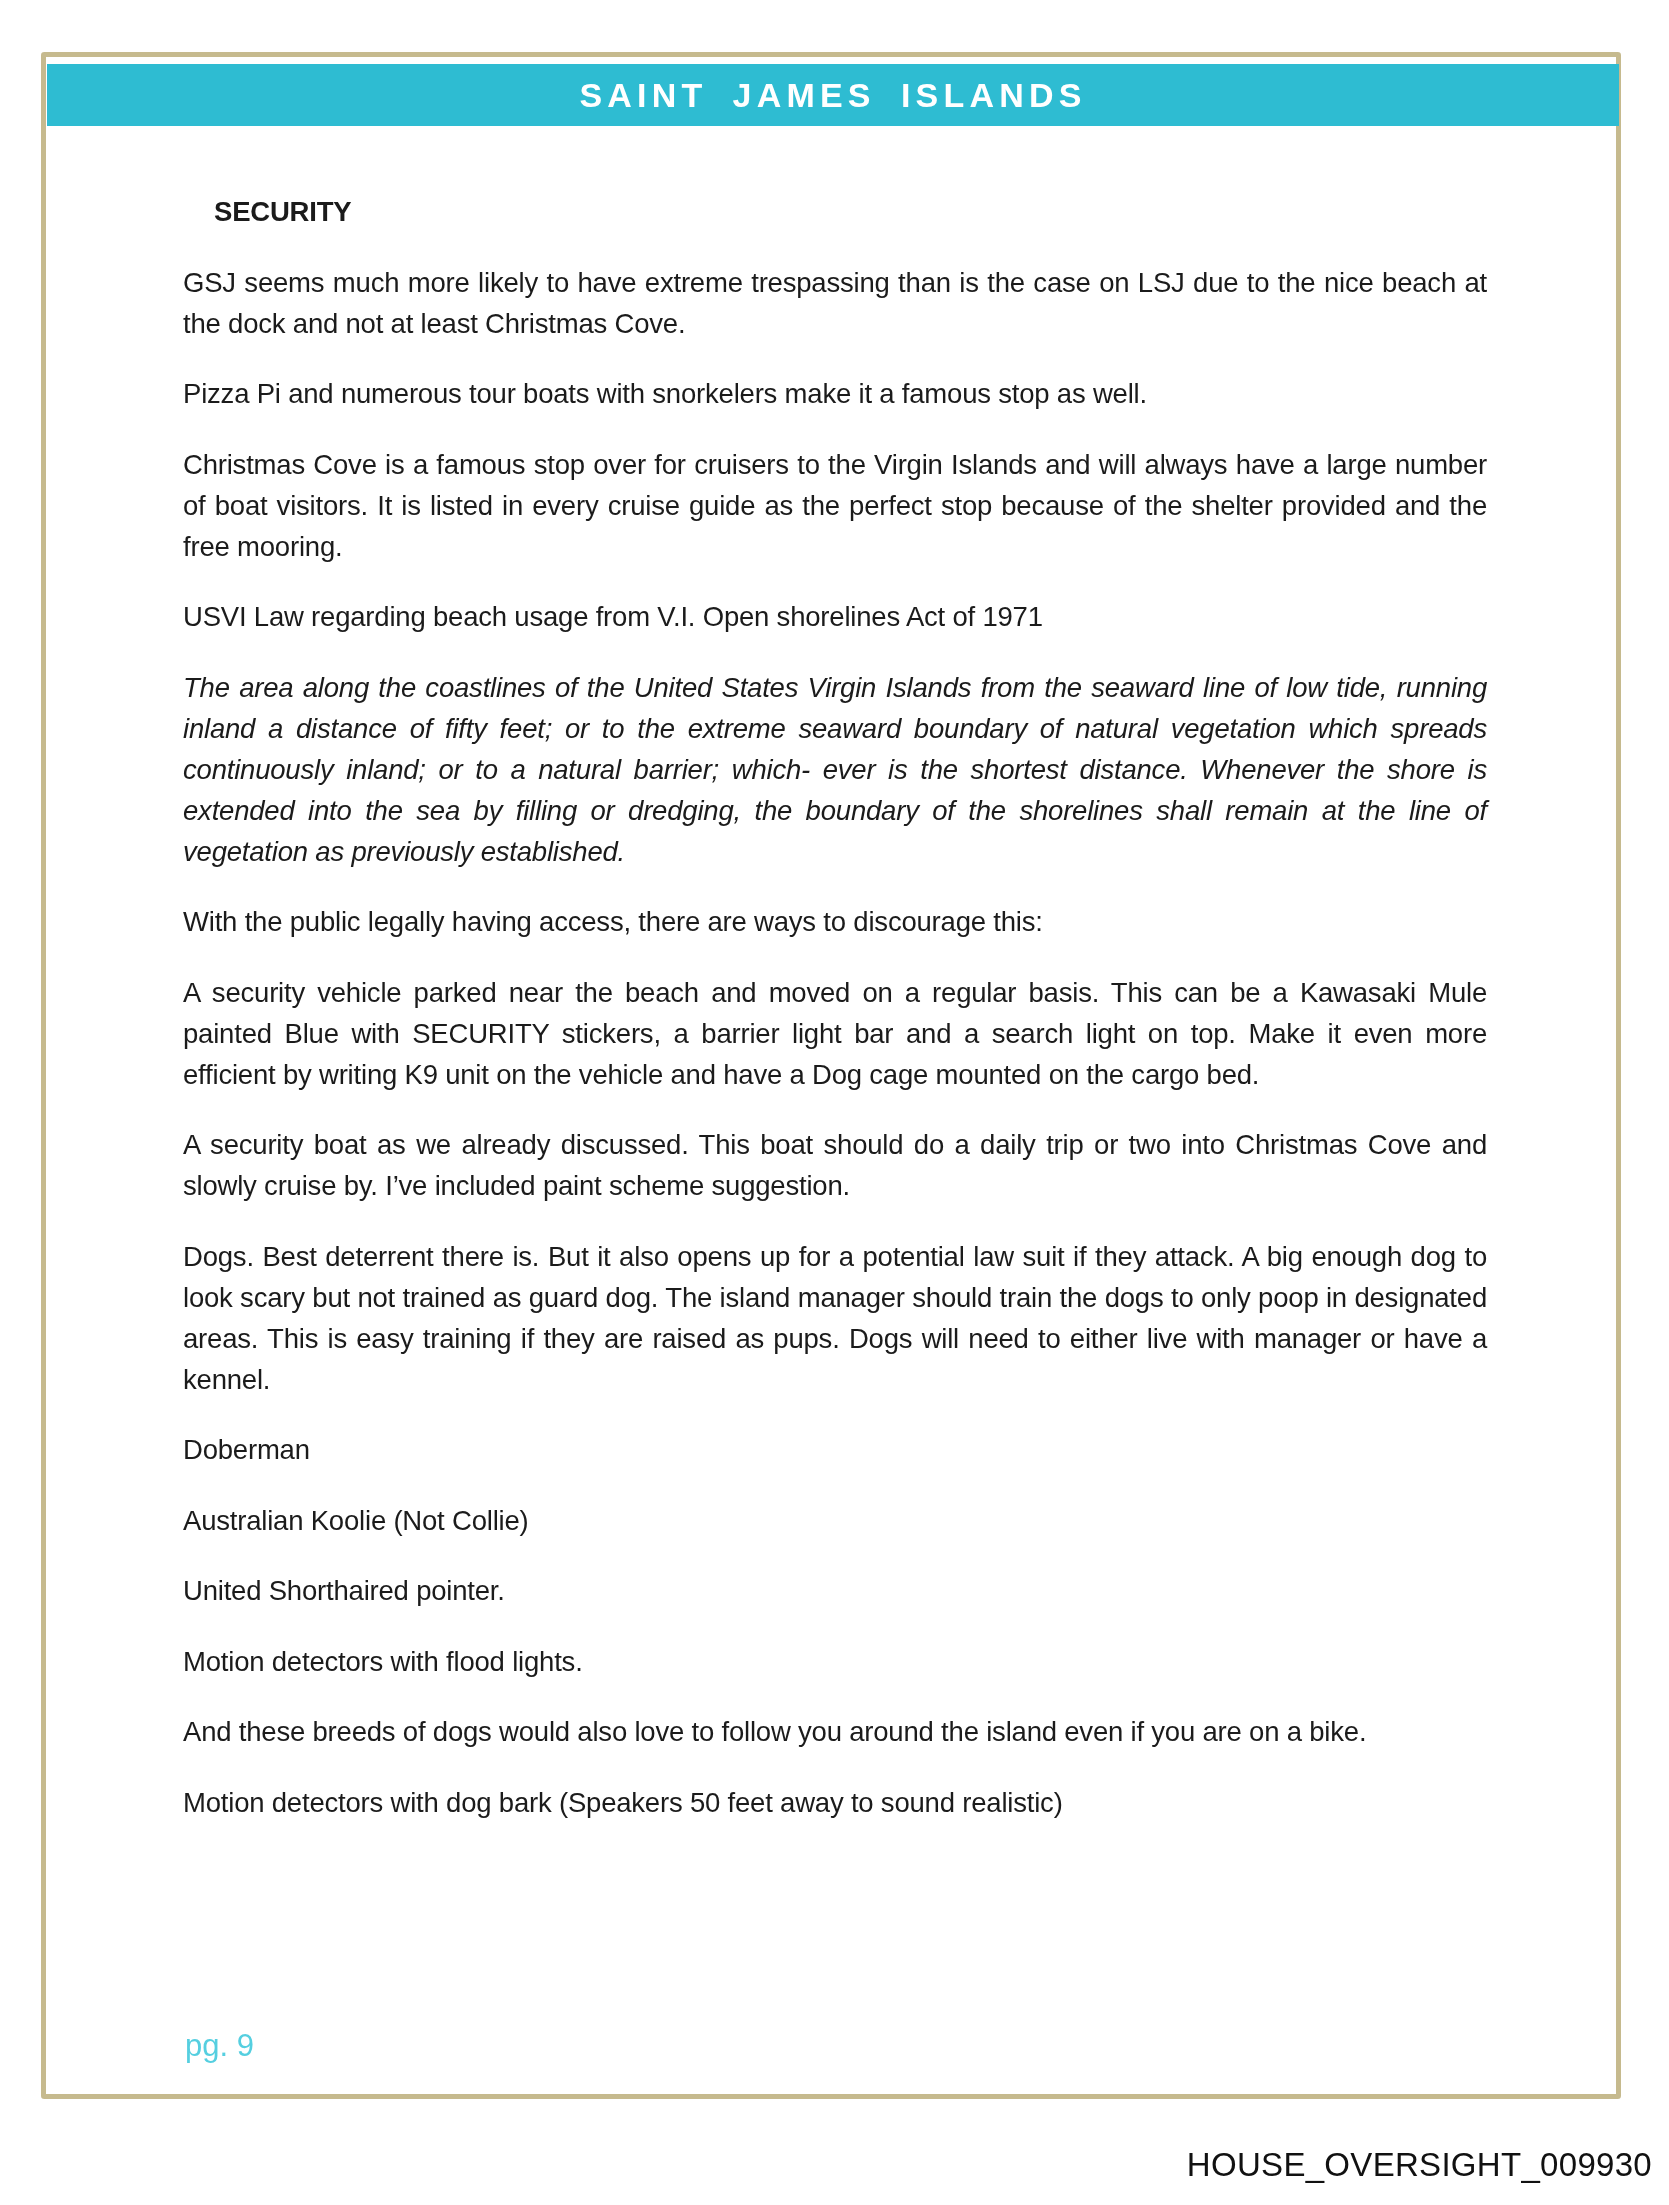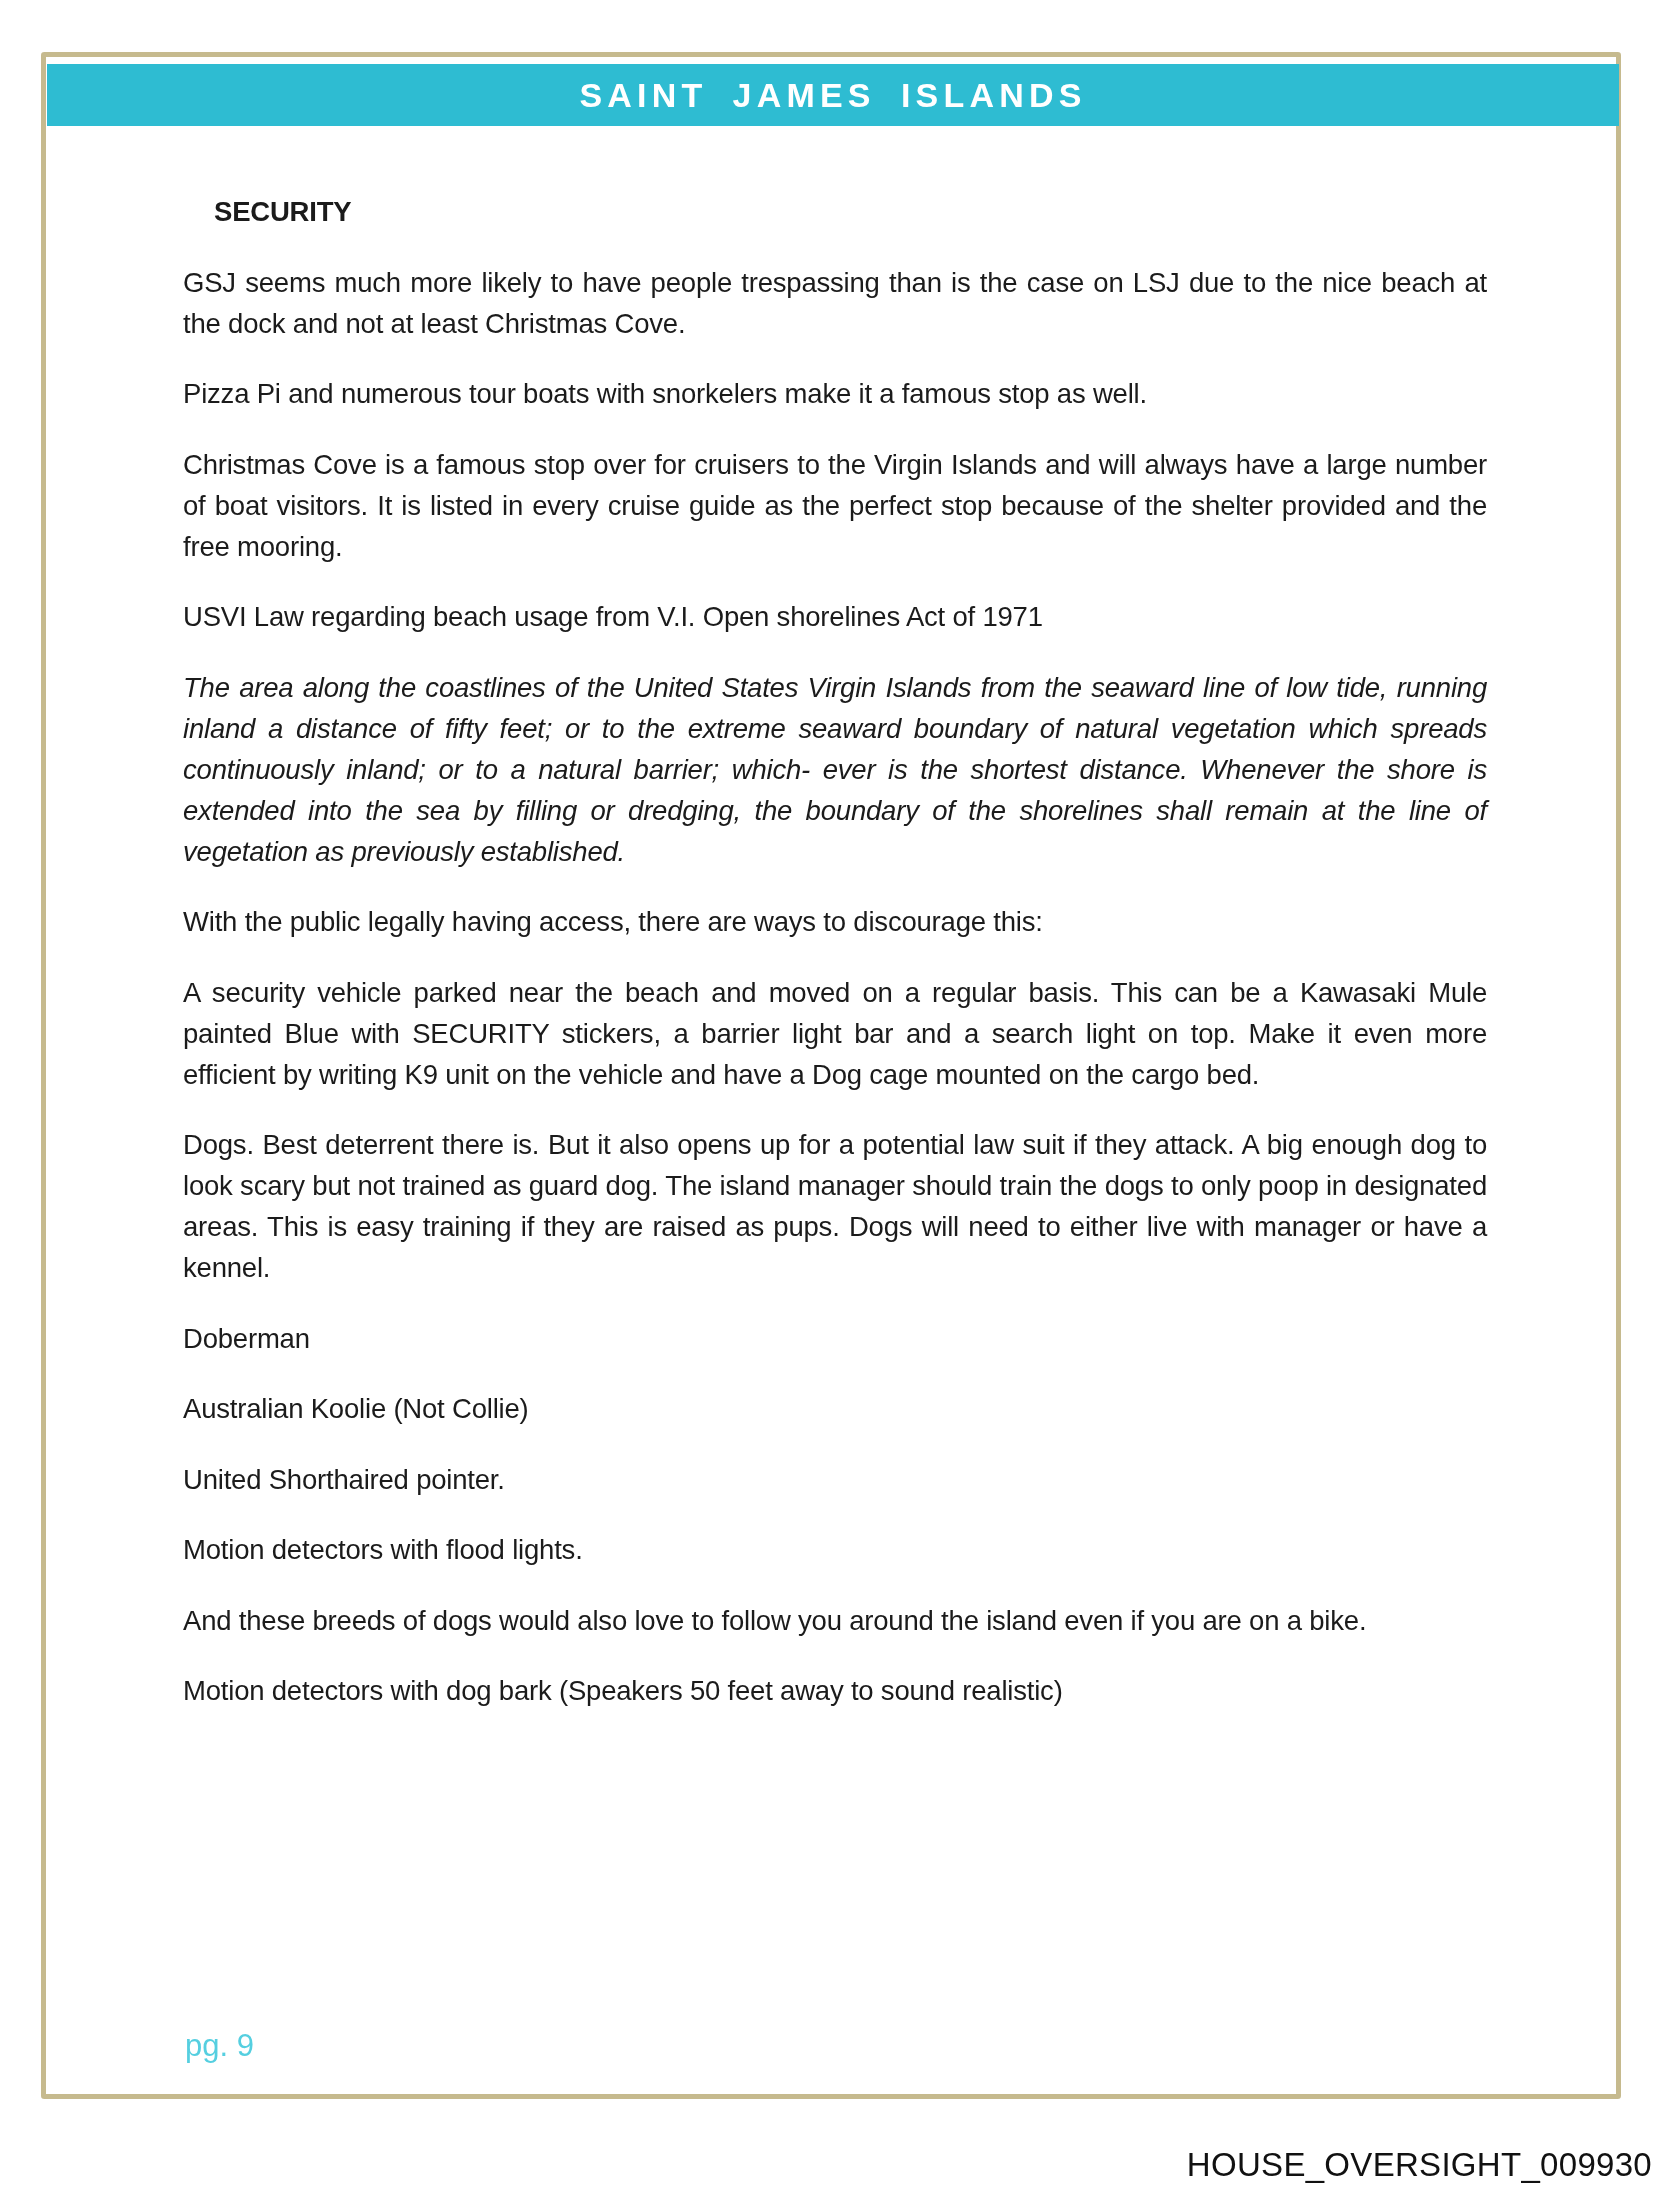--- a/index.html
+++ b/index.html
@@ -88,27 +88,28 @@
 <div class="page">
 
   <div class="frame"></div>
 
   <div class="header-bar">
     <span class="header-title">SAINT JAMES ISLANDS</span>
   </div>
 
   <div class="content">
     <p class="h">SECURITY</p>
-    <p>GSJ seems much more likely to have people trespassing than is the case on LSJ due to the nice beach at the dock and not at least Christmas Cove.</p>
+    <p>GSJ seems much more likely to have extreme trespassing than is the case on LSJ due to the nice beach at the dock and not at least Christmas Cove.</p>
     <p>Pizza Pi and numerous tour boats with snorkelers make it a famous stop as well.</p>
     <p>Christmas Cove is a famous stop over for cruisers to the Virgin Islands and will always have a large number of boat visitors. It is listed in every cruise guide as the perfect stop because of the shelter provided and the free mooring.</p>
     <p>USVI Law regarding beach usage from V.I. Open shorelines Act of 1971</p>
     <p class="q">The area along the coastlines of the United States Virgin Islands from the seaward line of low tide, running inland a distance of fifty feet; or to the extreme seaward boundary of natural vegetation which spreads continuously inland; or to a natural barrier; which- ever is the shortest distance. Whenever the shore is extended into the sea by filling or dredging, the boundary of the shorelines shall remain at the line of vegetation as previously established.</p>
     <p>With the public legally having access, there are ways to discourage this:</p>
     <p>A security vehicle parked near the beach and moved on a regular basis. This can be a Kawasaki Mule painted Blue with SECURITY stickers, a barrier light bar and a search light on top. Make it even more efficient by writing K9 unit on the vehicle and have a Dog cage mounted on the cargo bed.</p>
+    <p>A security boat as we already discussed. This boat should do a daily trip or two into Christmas Cove and slowly cruise by. I’ve included paint scheme suggestion.</p>
     <p>Dogs. Best deterrent there is. But it also opens up for a potential law suit if they attack. A big enough dog to look scary but not trained as guard dog. The island manager should train the dogs to only poop in designated areas. This is easy training if they are raised as pups. Dogs will need to either live with manager or have a kennel.</p>
     <p>Doberman</p>
     <p>Australian Koolie (Not Collie)</p>
     <p>United Shorthaired pointer.</p>
     <p>Motion detectors with flood lights.</p>
     <p>And these breeds of dogs would also love to follow you around the island even if you are on a bike.</p>
     <p>Motion detectors with dog bark (Speakers 50 feet away to sound realistic)</p>
   </div>
 
   <div class="page-number">pg. 9</div>

